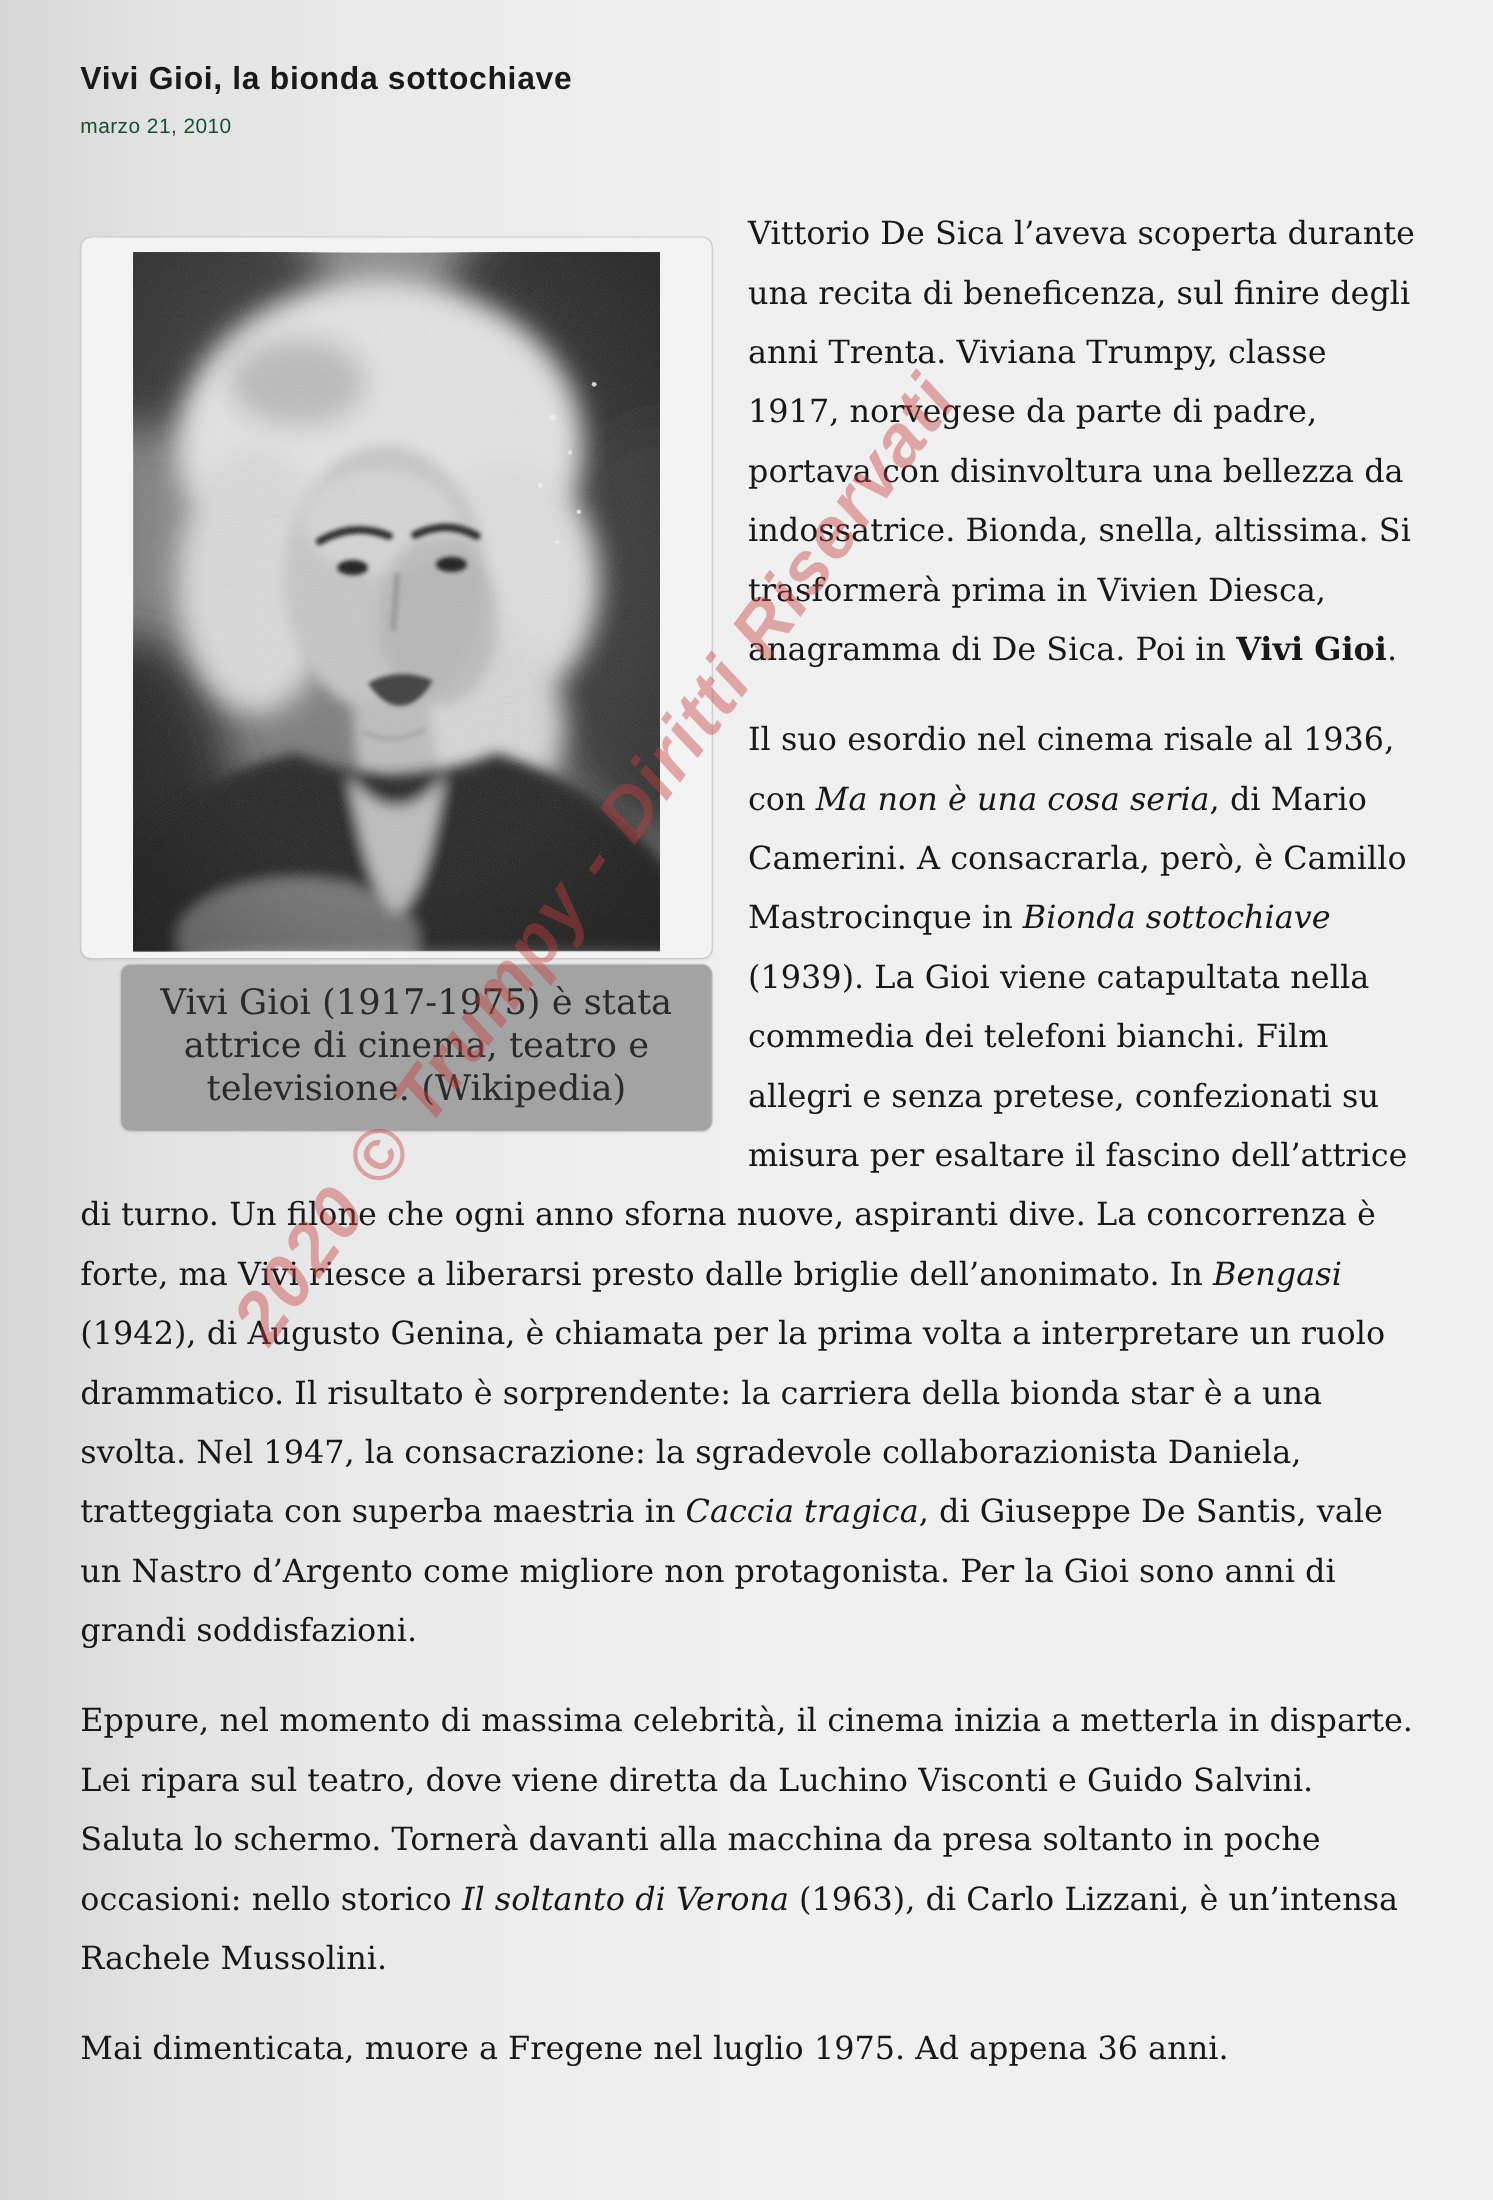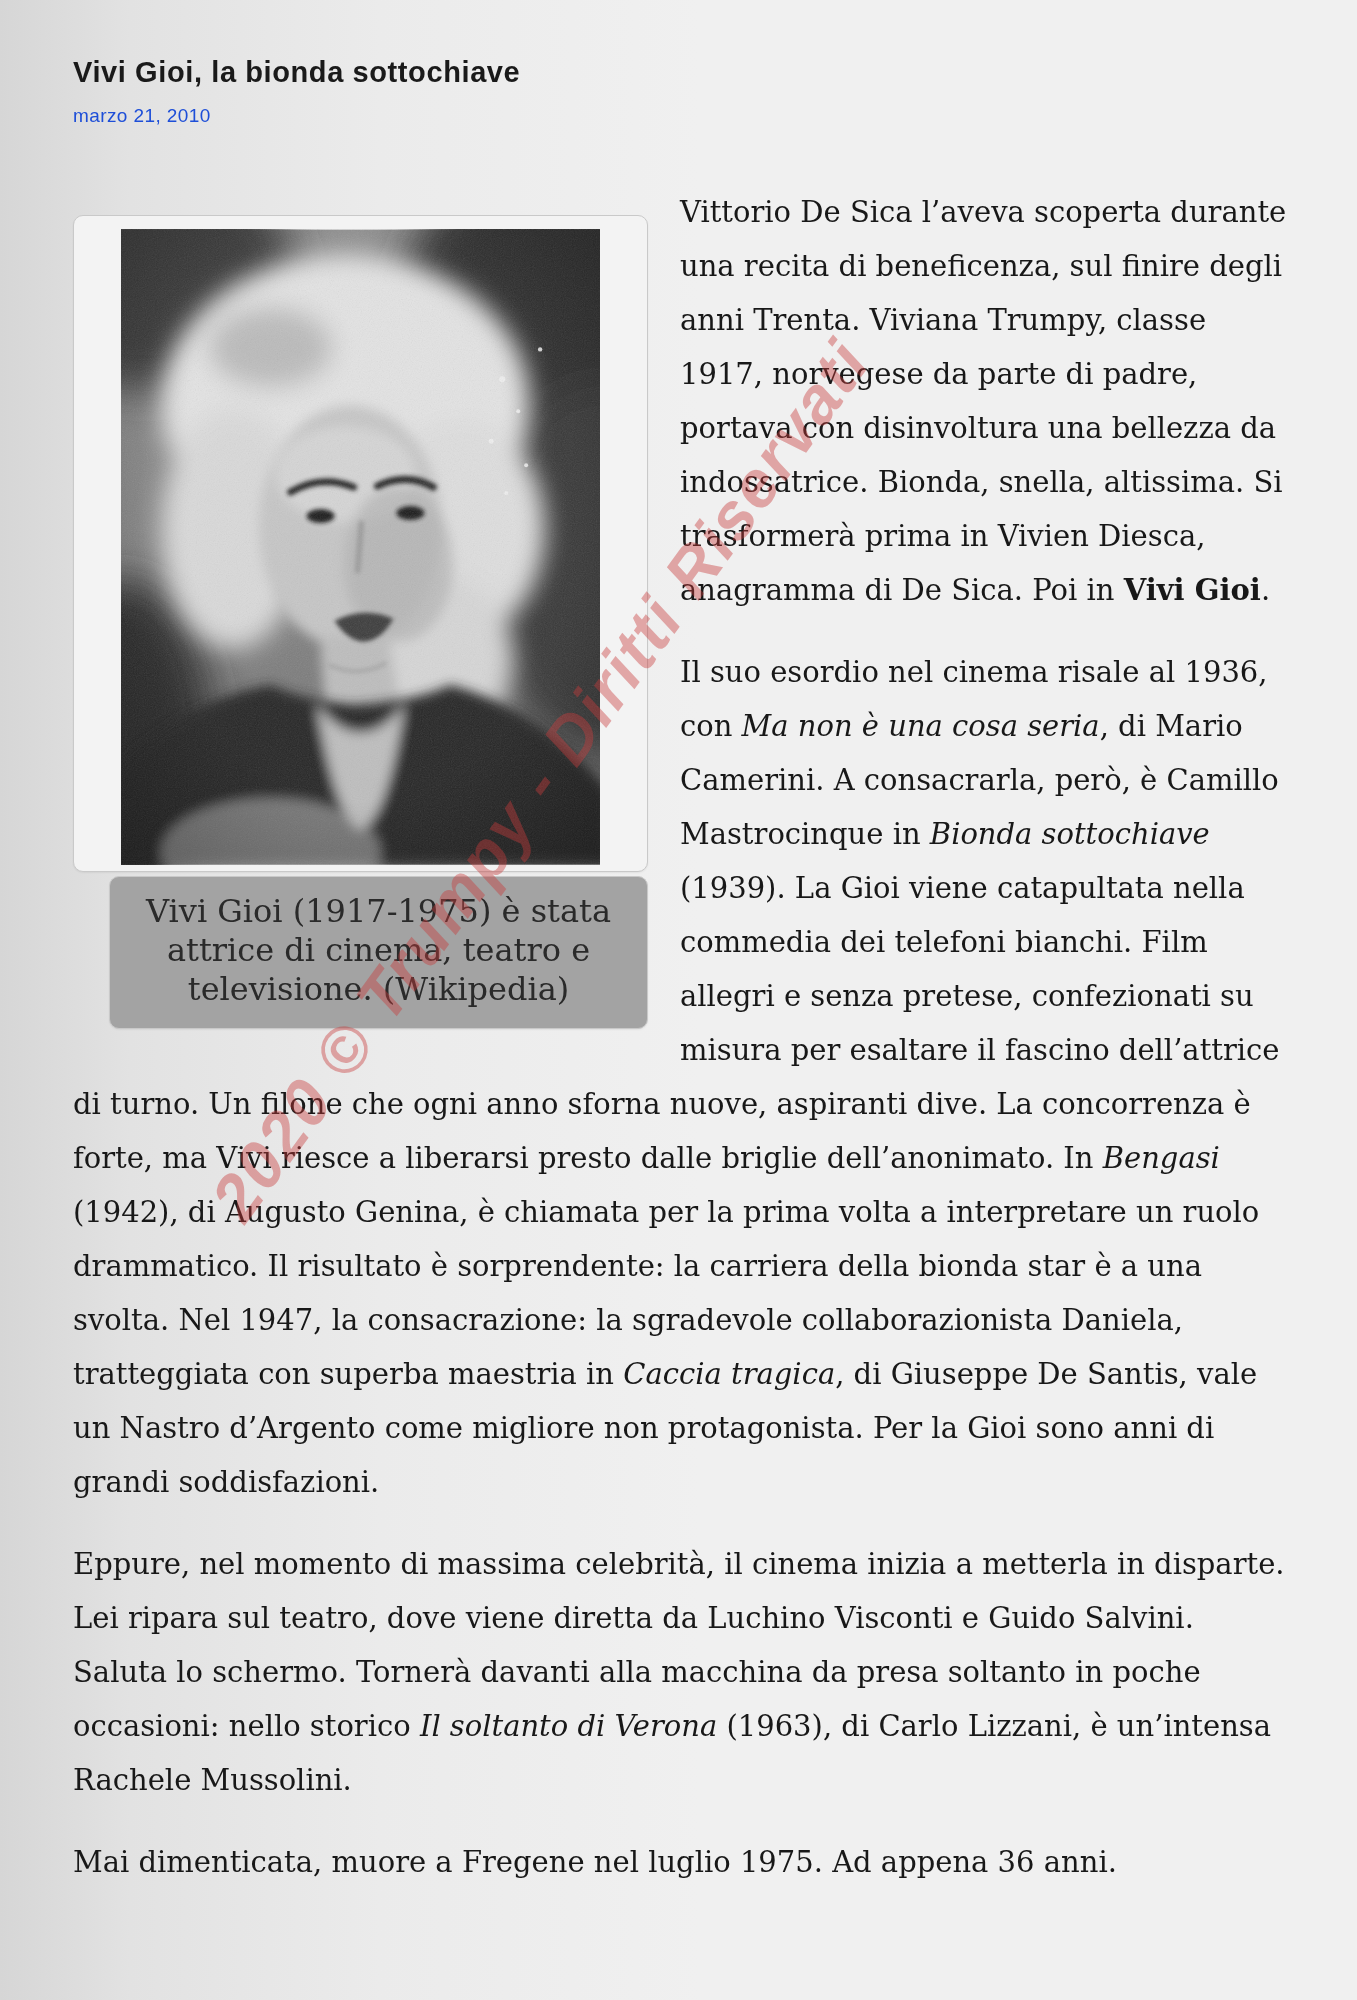--- a/index.html
+++ b/index.html
@@ -20,21 +20,21 @@
     font-weight: bold;
     font-size: 29px;
     letter-spacing: 0.6px;
     color: #1a1a1a;
   }
   .post-date {
     margin: 0 0 58px 0;
     font-family: "Liberation Sans", sans-serif;
     font-size: 19px;
     letter-spacing: 0.4px;
-    color: #1d4ed8;
+    color: #14532d;
   }
   .article {
     font-size: 29px;
     line-height: 54px;
     color: #181818;
   }
   .article p { margin: 0 0 28px 0; }
   .article em { font-style: italic; }
   .article strong { font-weight: bold; }
 

